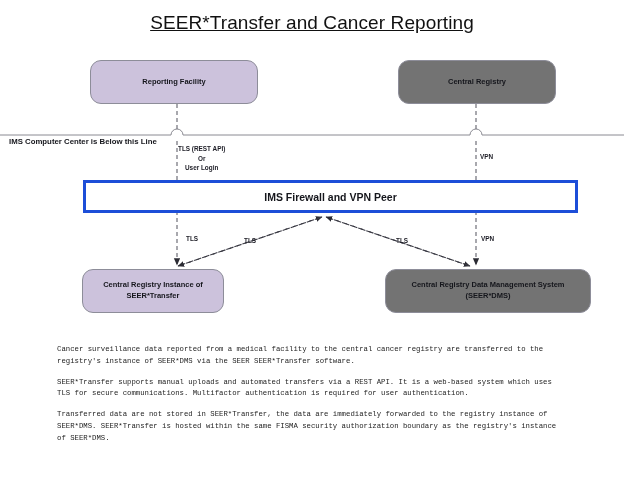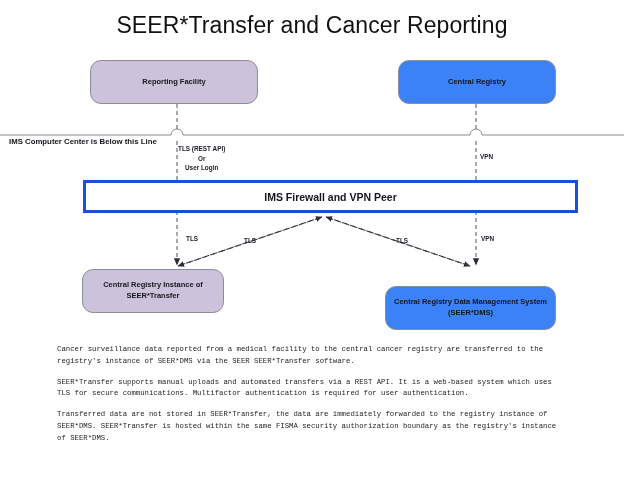--- a/index.html
+++ b/index.html
@@ -23,25 +23,26 @@
     height: 482px;
   }
 
   
   #page-title {
     position: absolute;
     left: 0;
     top: 12px;
     width: 624px;
     text-align: center;
-    font-size: 23px;
+    font-size: 19px;
     font-weight: 400;
     letter-spacing: 0.1px;
     color: #111111;
     white-space: nowrap;
+    text-decoration: underline;
   }
 
   
   #diagram-layer {
     position: absolute;
     left: 0; top: 0;
     width: 624px;
     height: 482px;
   }
 
@@ -55,33 +56,33 @@
     align-items: center;
     justify-content: center;
     text-align: center;
     font-size: 7.5px;
     font-weight: bold;
     line-height: 1.45;
     color: #15161c;
     padding: 2px 6px;
   }
   .node-purple { background: #ccc2dc; }
-  .node-blue   { background: #3b82f6; border-radius: 11px; }
+  .node-blue   { background: #737373; border-radius: 11px; }
 
   #node-reporting-facility {
     left: 90px; top: 60px; width: 168px; height: 44px;
   }
   #node-central-registry {
     left: 398px; top: 60px; width: 158px; height: 44px;
   }
   #node-seer-transfer {
     left: 82px; top: 269px; width: 142px; height: 44px;
   }
   #node-seer-dms {
-    left: 385px; top: 286px; width: 171px; height: 44px;
+    left: 385px; top: 269px; width: 206px; height: 44px;
   }
   .node-line { display: block; }
 
   
   #node-firewall {
     position: absolute;
     left: 83px; top: 180px; width: 495px; height: 33px;
     box-sizing: border-box;
     background: #ffffff;
     border: 3px solid #1d4ed8;

